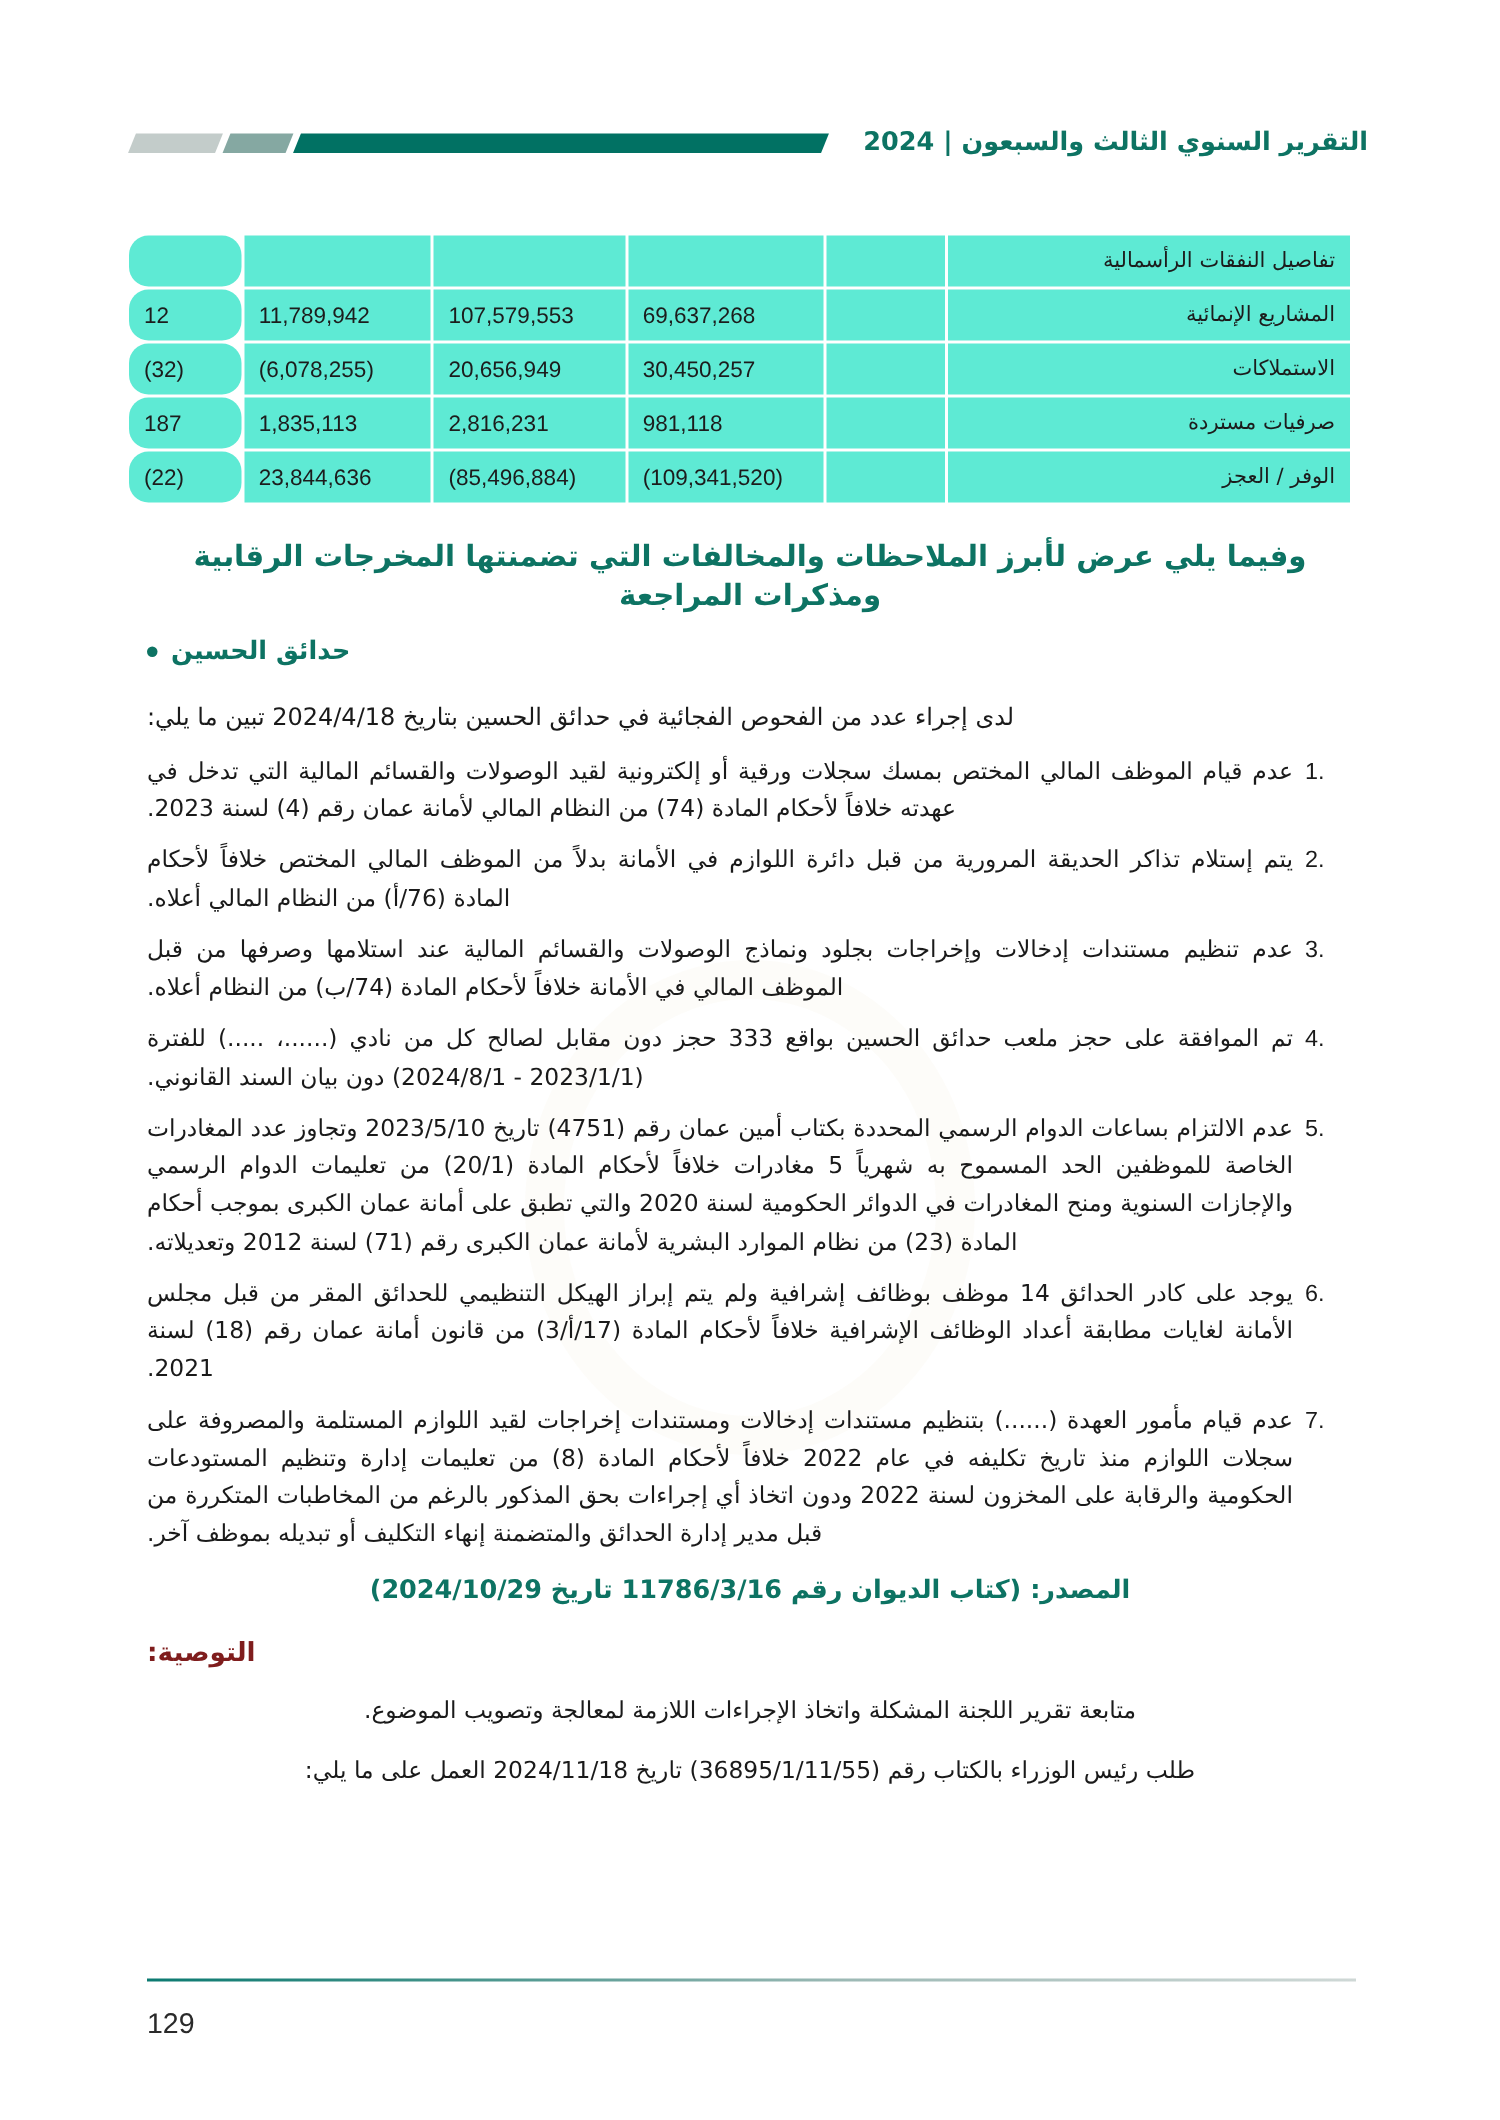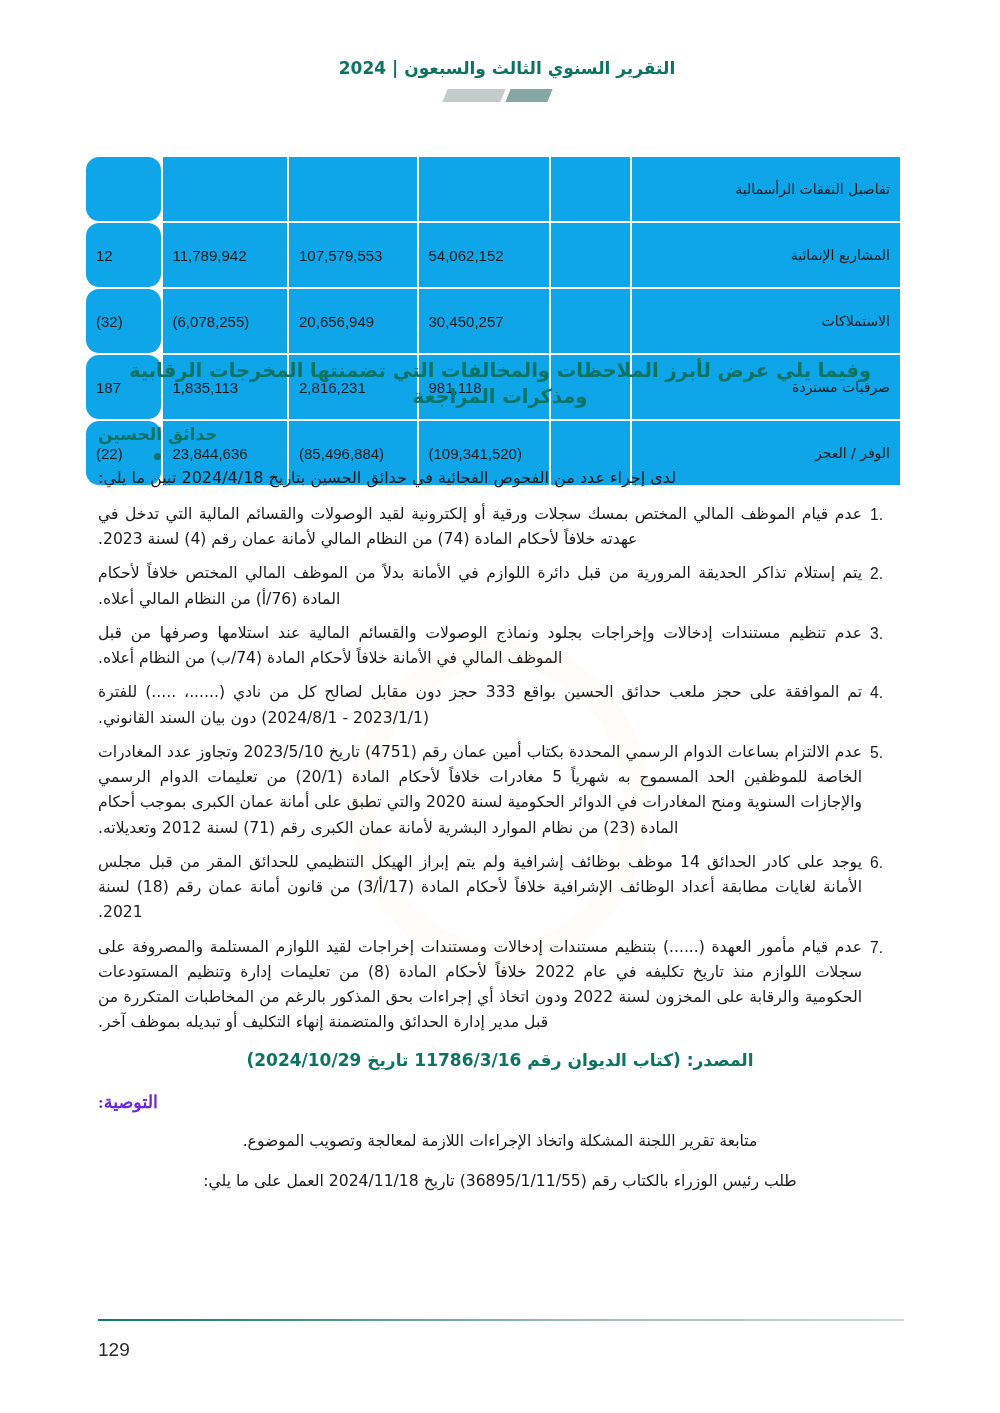--- a/index.html
+++ b/index.html
@@ -19,26 +19,25 @@
   .page {
     position: relative;
     width: 1000px;
     height: 1413px;
     box-sizing: border-box;
   }
 
   
   .page-header {
     position: absolute;
-    top: 60px;
+    top: 78px;
     right: 88px;
     left: 88px;
     height: 34px;
     display: flex;
-    flex-direction: column;
     align-items: center;
     gap: 12px;
   }
   .header-title {
     font-size: 17px;
     font-weight: bold;
     color: #0d7363;
     white-space: nowrap;
     letter-spacing: -0.2px;
     line-height: 1;
@@ -67,22 +66,22 @@
     position: absolute;
     top: 155px;
     right: 98px;
     width: 818px;
     border-collapse: separate;
     border-spacing: 2px;
     background: #ffffff;
     direction: rtl;
   }
   .fin-table td {
-    background: #0ea5e9;
-    padding: 21px 10px;
+    background: #5eead4;
+    padding: 6px 10px;
     font-size: 14.5px;
     height: 22px;
     vertical-align: middle;
     white-space: nowrap;
   }
   .fin-table td.label {
     text-align: right;
     font-size: 14px;
     color: #1c1c1c;
     width: 300px;
@@ -127,21 +126,20 @@
     right: 98px;
     left: 98px;
     text-align: left;
     font-size: 17px;
     font-weight: bold;
     color: #0d7363;
     direction: rtl;
   }
   .bullet-heading .bullet-row {
     display: inline-flex;
-    flex-direction: column;
     align-items: center;
     gap: 9px;
   }
   .bullet-dot {
     display: inline-block;
     width: 7px;
     height: 7px;
     border-radius: 50%;
     background: #0d7363;
     flex: 0 0 auto;
@@ -199,23 +197,22 @@
     font-weight: bold;
     color: #0d7363;
     direction: rtl;
   }
 
   .sub-heading {
     margin-top: 22px;
     text-align: left;
     font-size: 17.5px;
     font-weight: bold;
-    color: #6d28d9;
-    direction: rtl;
-    font-family: Liberation Serif, serif;
+    color: #7f1d1d;
+    direction: rtl;
   }
   .sub-body {
     margin-top: 16px;
     text-align: center;
     font-size: 15.6px;
     line-height: 1.6;
     color: #1a1a1a;
     direction: rtl;
   }
 
@@ -276,21 +273,21 @@
         <td class="label">تفاصيل النفقات الرأسمالية</td>
         <td class="spacer"></td>
         <td class="num"></td>
         <td class="num"></td>
         <td class="num"></td>
         <td class="num num-last"></td>
       </tr>
       <tr>
         <td class="label">المشاريع الإنمائية</td>
         <td class="spacer"></td>
-        <td class="num">54,062,152</td>
+        <td class="num">69,637,268</td>
         <td class="num">107,579,553</td>
         <td class="num">11,789,942</td>
         <td class="num num-last">12</td>
       </tr>
       <tr>
         <td class="label">الاستملاكات</td>
         <td class="spacer"></td>
         <td class="num">30,450,257</td>
         <td class="num">20,656,949</td>
         <td class="num">(6,078,255)</td>

